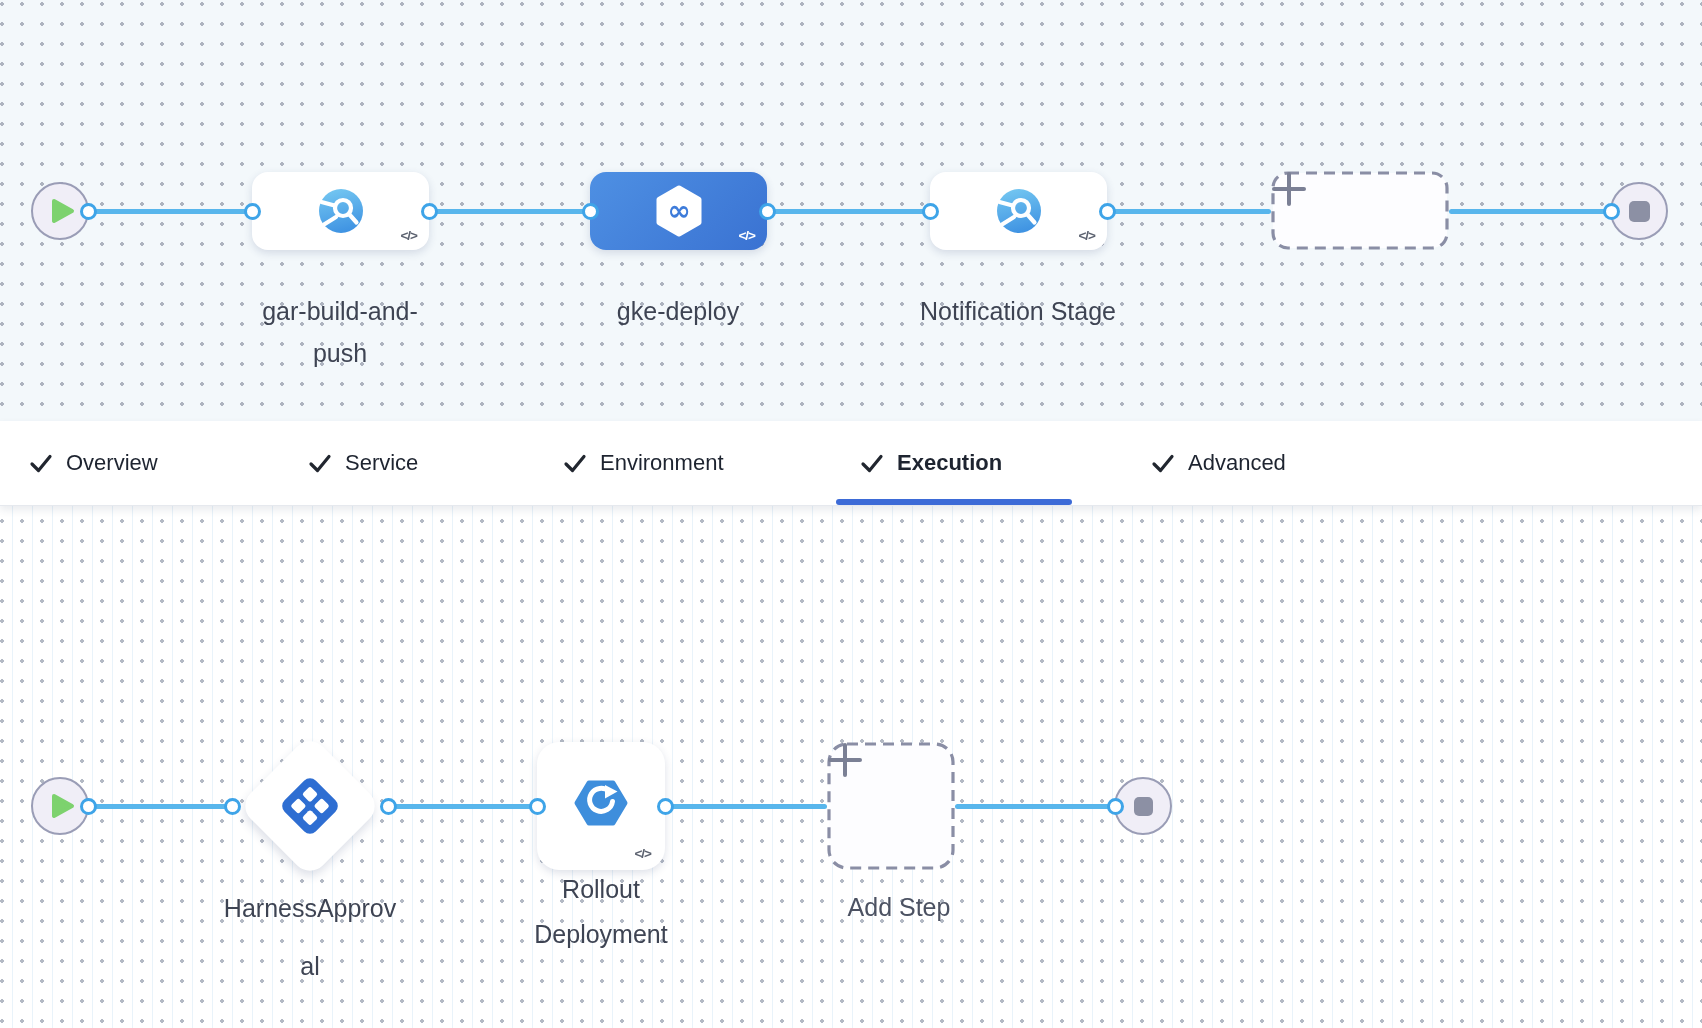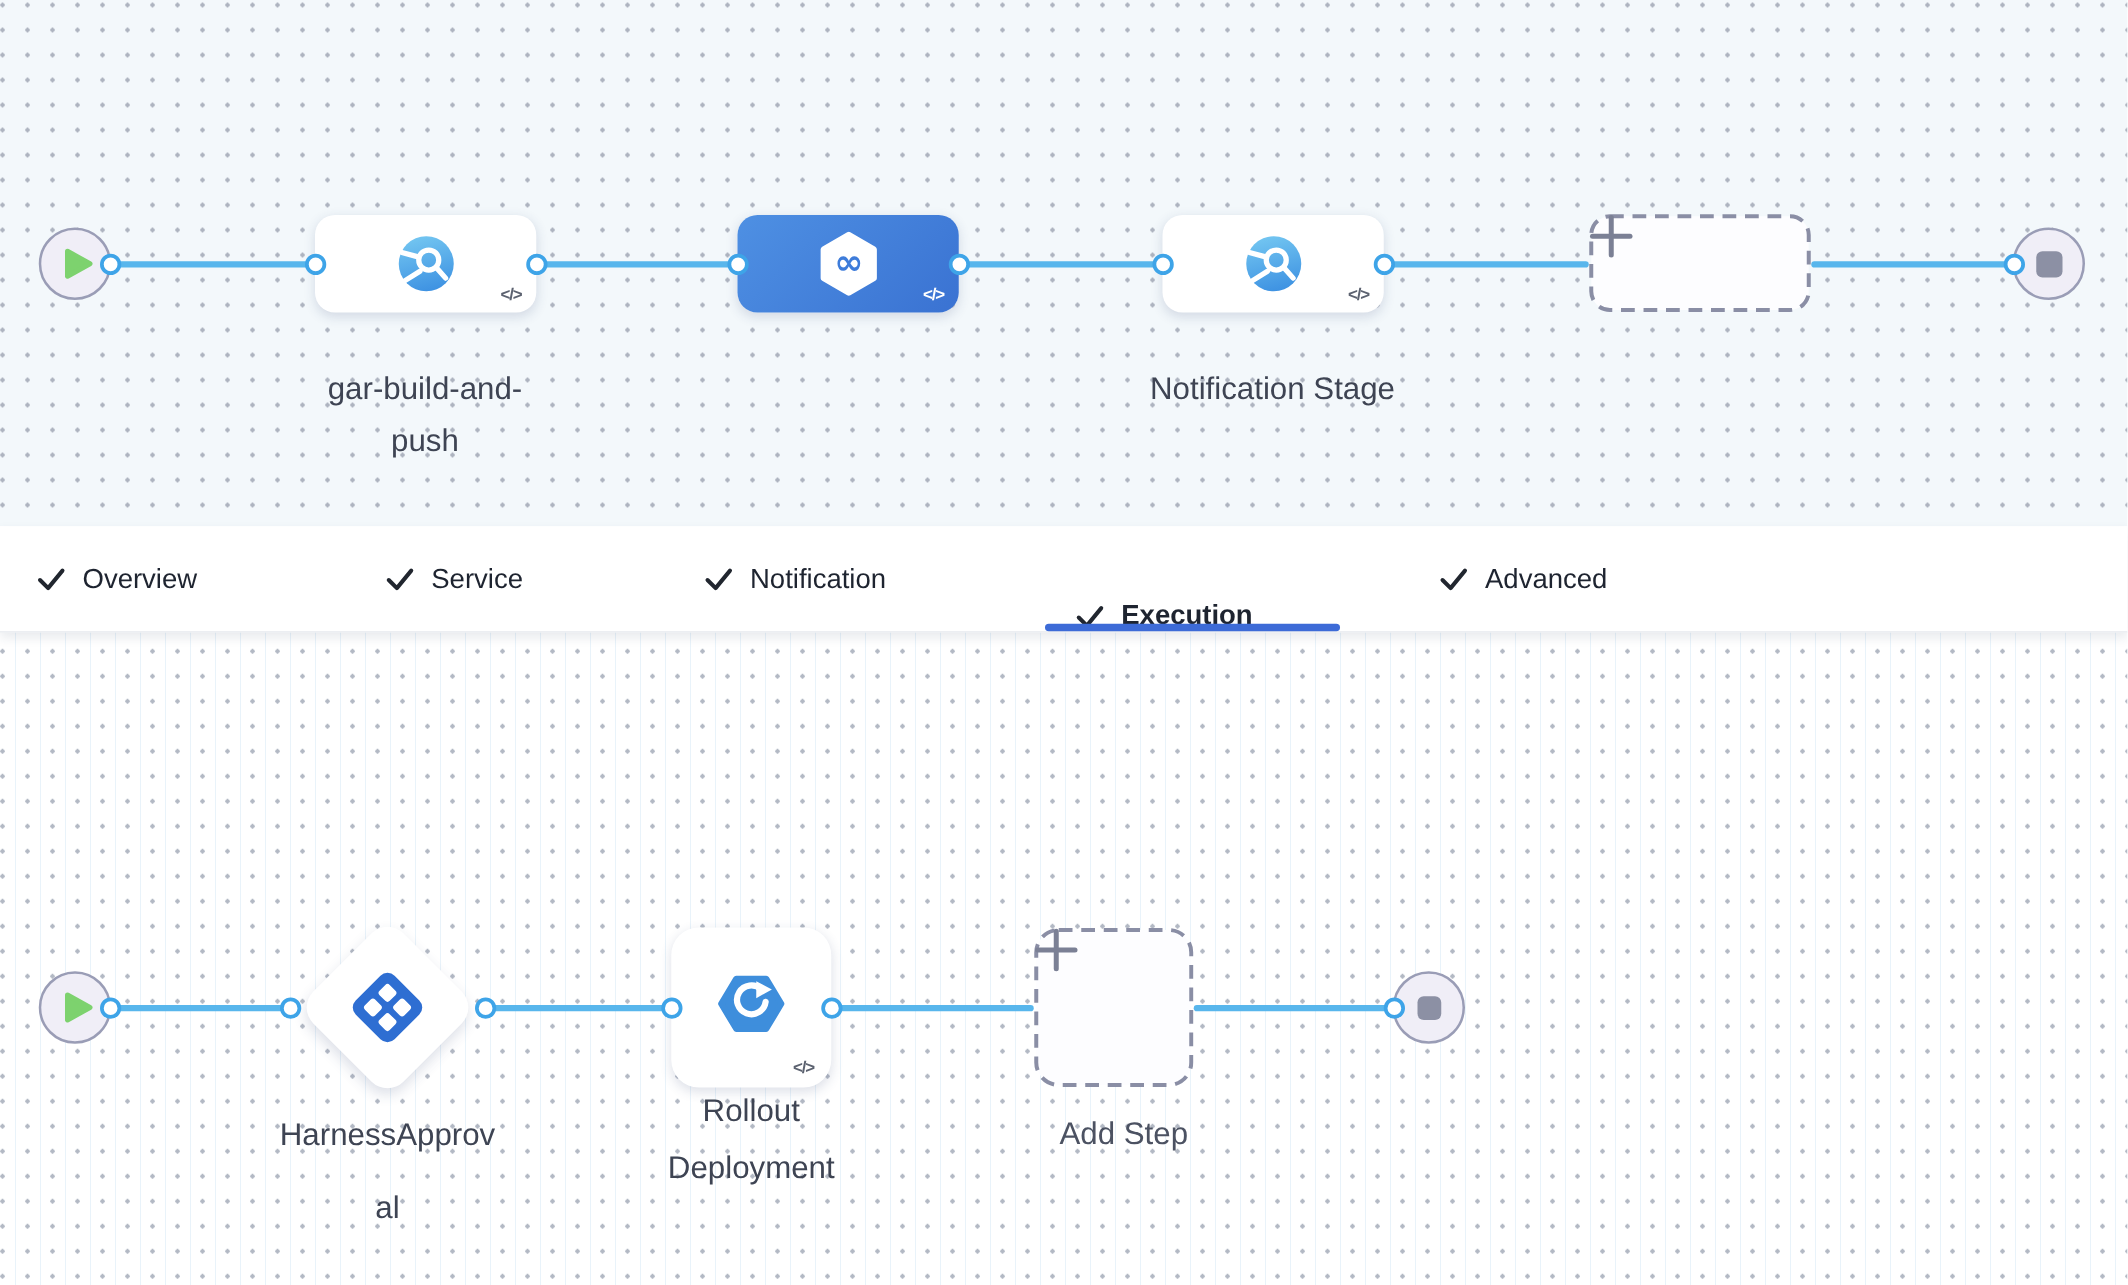--- a/index.html
+++ b/index.html
@@ -143,43 +143,44 @@
     <div class="port" style="left:79.5px;top:202.5px;"></div>
     <div class="port" style="left:243.5px;top:202.5px;"></div>
     <div class="port" style="left:420.5px;top:202.5px;"></div>
     <div class="port" style="left:581.5px;top:202.5px;"></div>
     <div class="port" style="left:758.5px;top:202.5px;"></div>
     <div class="port" style="left:921.5px;top:202.5px;"></div>
     <div class="port" style="left:1098.5px;top:202.5px;"></div>
     <div class="port" style="left:1602.5px;top:202.5px;"></div>
 
     <div class="node-label" style="left:240px;top:290px;width:200px;">gar-build-and-push</div>
+    <div class="node-label" style="left:578px;top:290px;width:200px;">gke-deploy</div>
     <div class="node-label" style="left:918px;top:290px;width:200px;">Notification Stage</div>
   </div>
 
   <div class="tabbar">
     <div class="tab" style="left:29px;">
       <svg width="24" height="24" viewBox="0 0 24 24">
         <polyline points="3,13 9.5,19.5 21,5.5" fill="none" stroke="#21262F" stroke-width="3.2" stroke-linecap="round" stroke-linejoin="round"></polyline>
       </svg>
       <span class="tab-label">Overview</span>
     </div>
     <div class="tab" style="left:308px;">
       <svg width="24" height="24" viewBox="0 0 24 24">
         <polyline points="3,13 9.5,19.5 21,5.5" fill="none" stroke="#21262F" stroke-width="3.2" stroke-linecap="round" stroke-linejoin="round"></polyline>
       </svg>
       <span class="tab-label">Service</span>
     </div>
     <div class="tab" style="left:563px;">
       <svg width="24" height="24" viewBox="0 0 24 24">
         <polyline points="3,13 9.5,19.5 21,5.5" fill="none" stroke="#21262F" stroke-width="3.2" stroke-linecap="round" stroke-linejoin="round"></polyline>
       </svg>
-      <span class="tab-label">Notification</span>
-    </div>
-    <div class="tab active" style="left:860px;align-items:flex-end;">
+      <span class="tab-label">Environment</span>
+    </div>
+    <div class="tab active" style="left:860px;">
       <svg width="24" height="24" viewBox="0 0 24 24">
         <polyline points="3,13 9.5,19.5 21,5.5" fill="none" stroke="#21262F" stroke-width="3.2" stroke-linecap="round" stroke-linejoin="round"></polyline>
       </svg>
       <span class="tab-label">Execution</span>
     </div>
     <div class="tab" style="left:1151px;">
       <svg width="24" height="24" viewBox="0 0 24 24">
         <polyline points="3,13 9.5,19.5 21,5.5" fill="none" stroke="#21262F" stroke-width="3.2" stroke-linecap="round" stroke-linejoin="round"></polyline>
       </svg>
       <span class="tab-label">Advanced</span>

